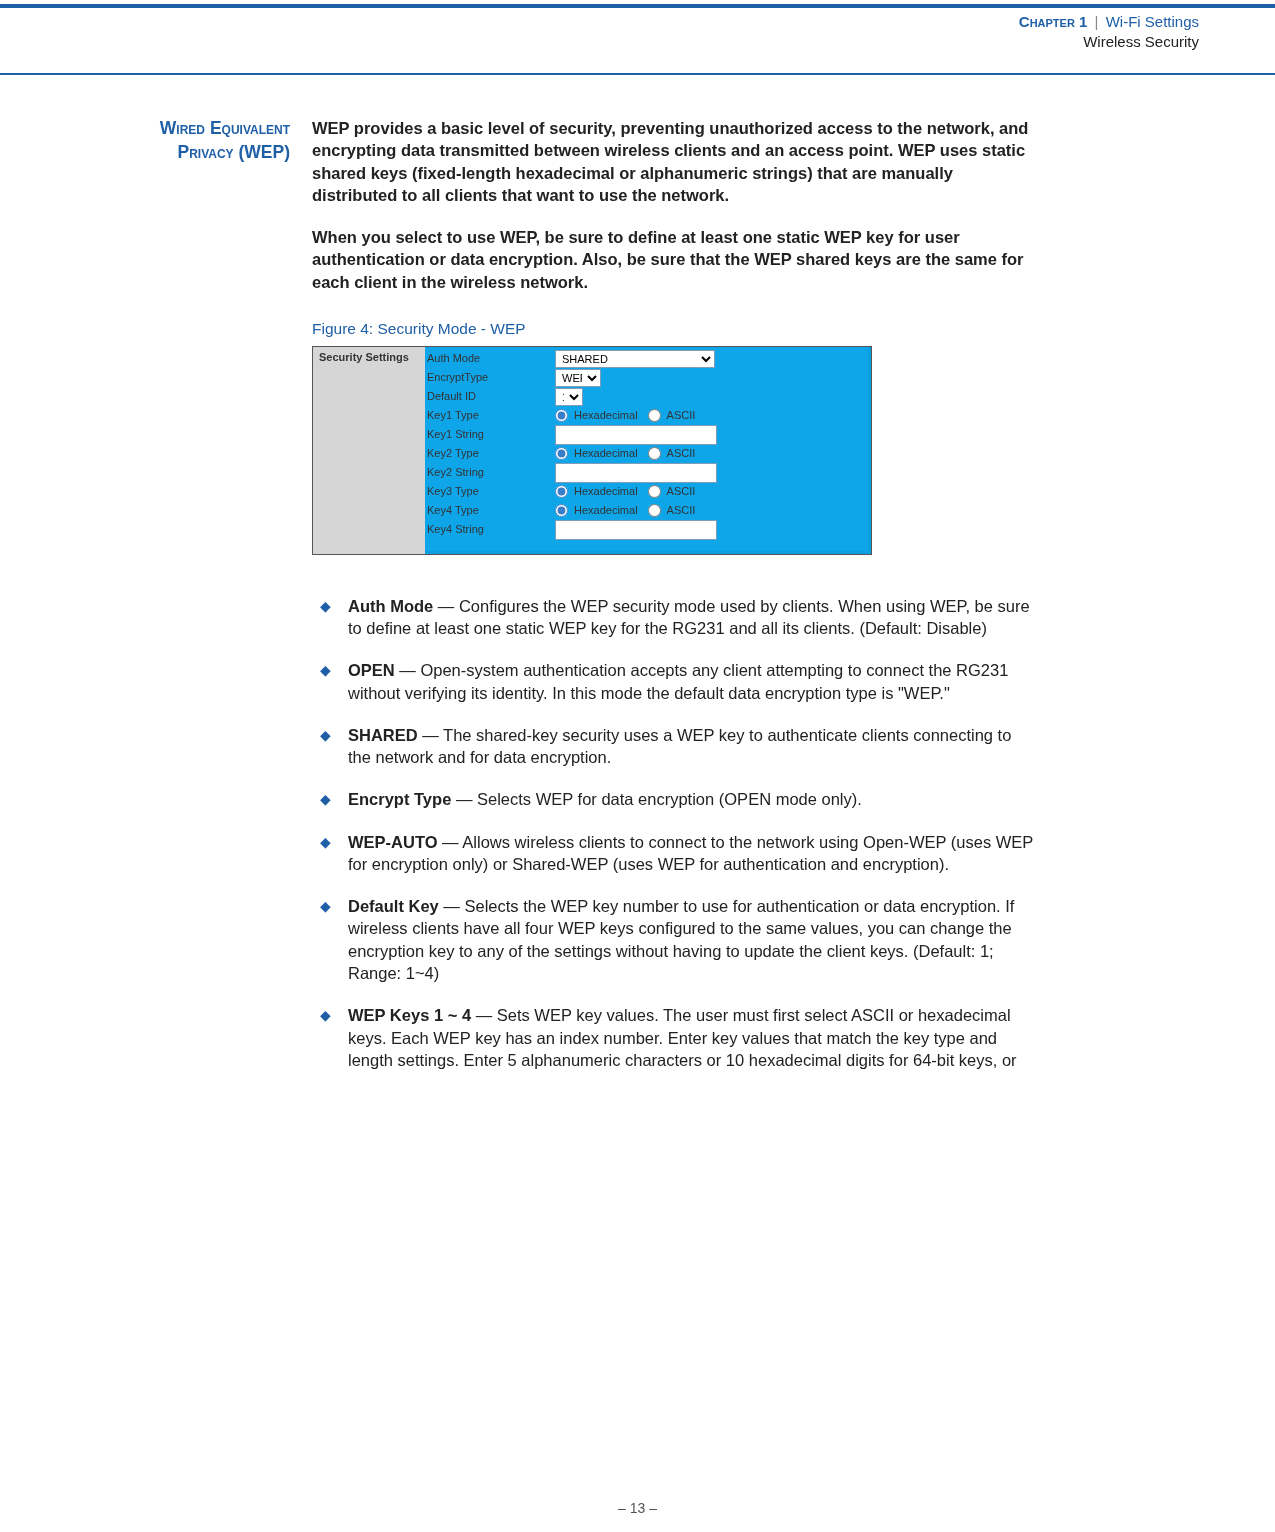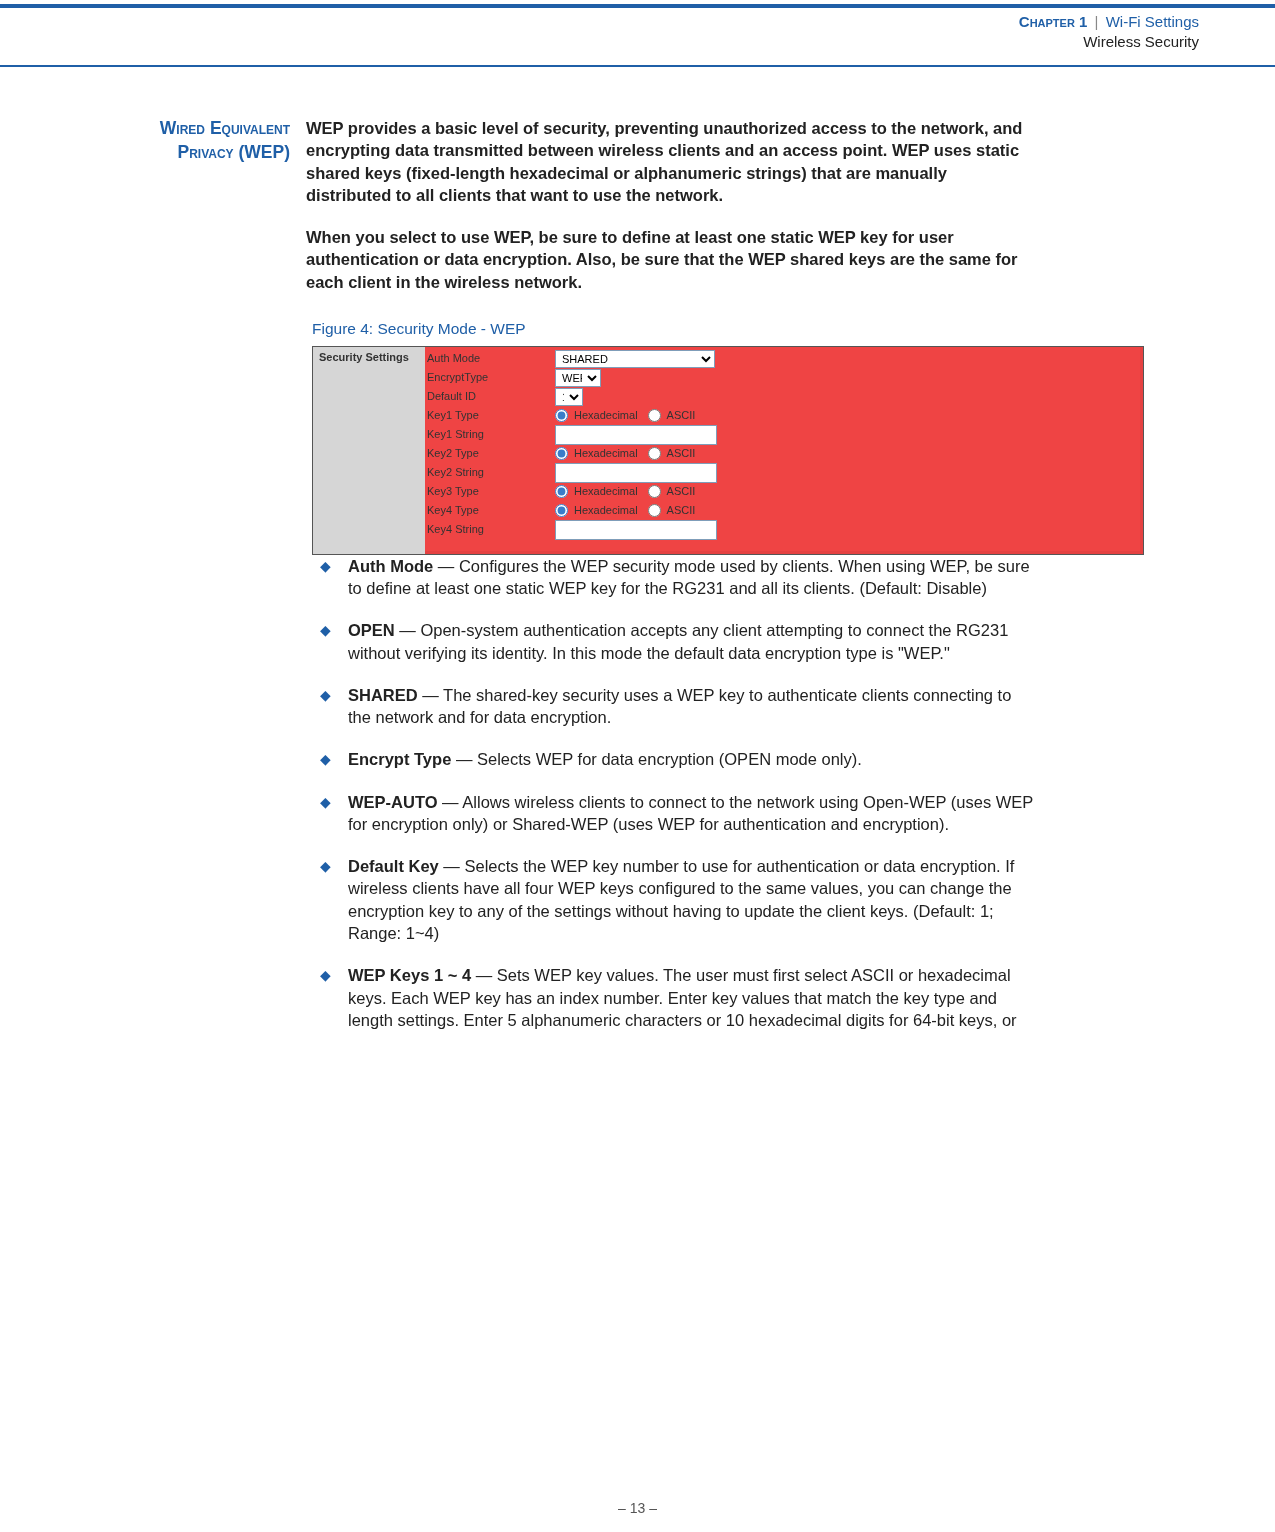--- a/index.html
+++ b/index.html
@@ -17,42 +17,42 @@
     position: relative;
     overflow: hidden;
   }
   .header-band {
     position: absolute;
     top: 4px;
     left: 0;
     right: 0;
     border-top: 4px solid #1f5fa7;
     border-bottom: 2px solid #1f5fa7;
-    padding: 4px 76px 12px 0;
+    padding: 4px 76px 20px 0;
     text-align: right;
     font-size: 15px;
   }
   .header-line1 { }
   .chapter-small-caps {
     color: #1f5fa7;
     font-weight: bold;
     font-variant: small-caps;
   }
   .pipe { color: #888; margin: 0 3px; }
   .section-link { color: #1f5fa7; }
   .header-line2 { color: #222; }
   .content {
     position: absolute;
     top: 117px;
     left: 145px;
     width: 890px;
   }
   .two-col {
     display: flex;
-    gap: 16px;
+    gap: 22px;
   }
   .margin-heading {
     width: 145px;
     flex: none;
     text-align: right;
     font-variant: small-caps;
     font-weight: bold;
     color: #1f5fa7;
     font-size: 17.5px;
     line-height: 1.35;
@@ -66,23 +66,24 @@
     color: #1f5fa7;
     font-weight: normal;
     font-size: 15.5px;
     margin: 6px 0 6px 0;
   }
   .narrow { margin-left: 167px; }
 
   
   .ui-shot {
     border: 1px solid #555;
-    background: #ef4444;
-    width: 832px;
+    background: #0ea5e9;
+    width: 560px;
     box-sizing: border-box;
+    margin-bottom: 40px;
     box-shadow: inset -3px -3px 0 rgba(0,0,0,0.04);
   }
   .ui-inner {
     display: flex;
     font-family: Tahoma, Arial, sans-serif;
     font-size: 11px;
     color: #333;
   }
   .ui-side {
     width: 112px;

